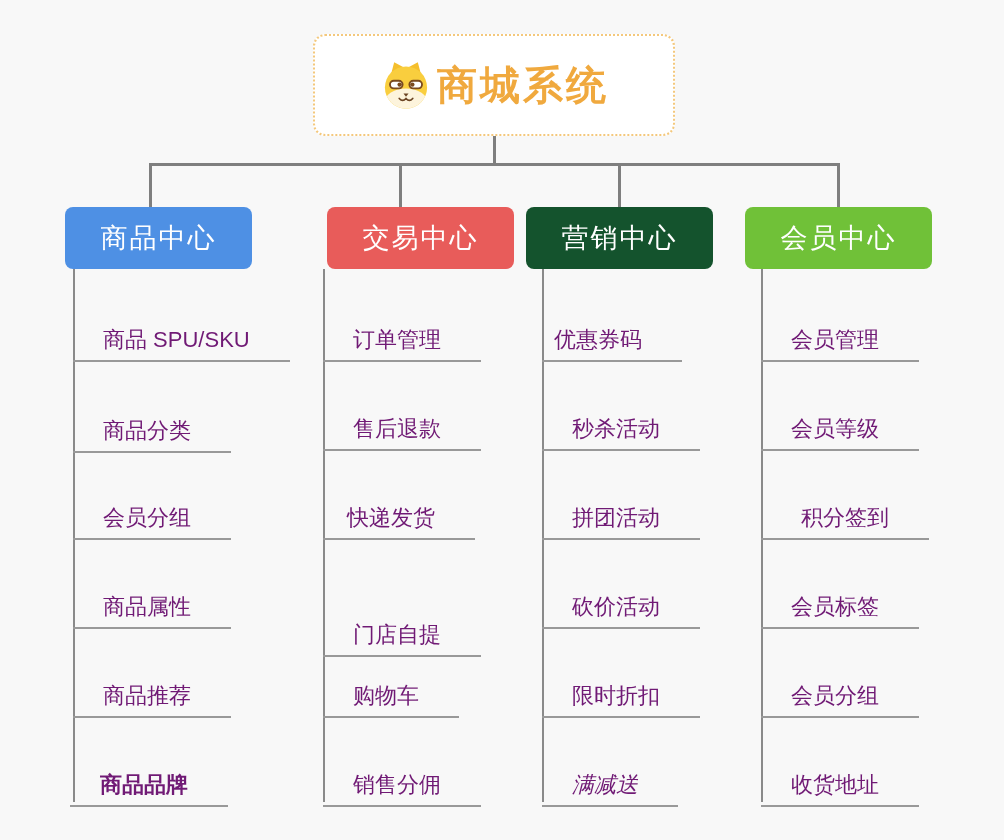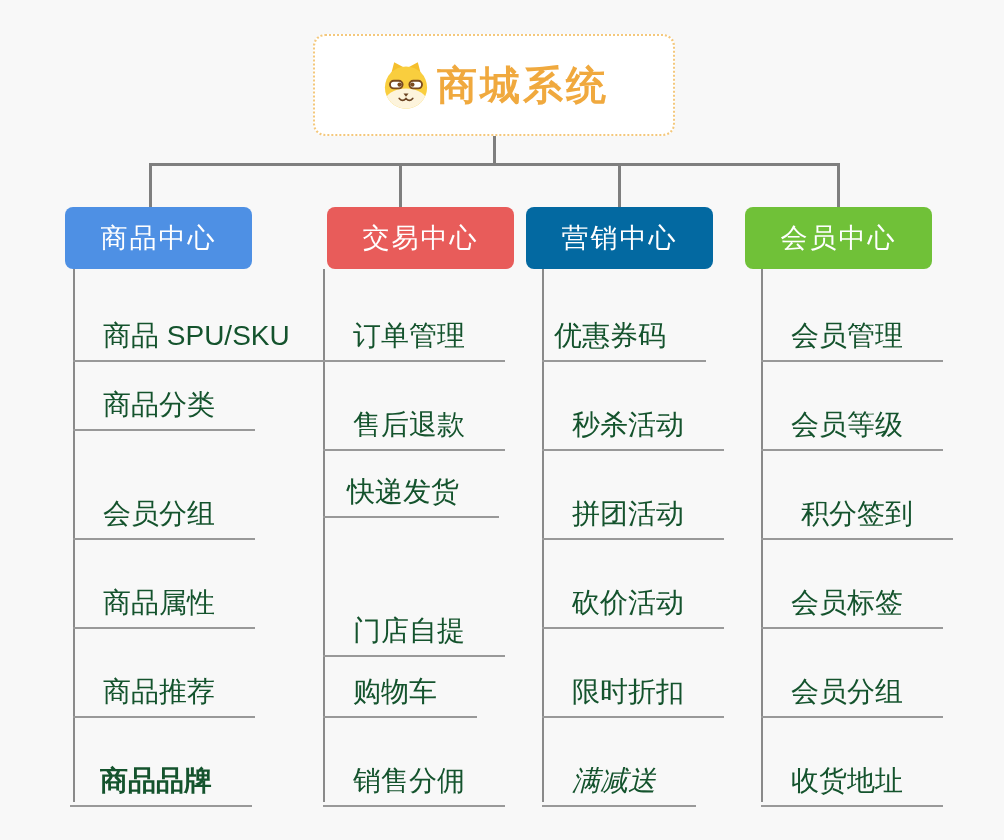--- a/index.html
+++ b/index.html
@@ -37,21 +37,21 @@
 
   
   .trunk{position:absolute;width:2px;background:#8A8A8A;}
 
   
   .leaf{
     position:absolute;height:40px;
     border-bottom:2px solid #999999;
     padding:0 40px 5px 30px;
     display:flex;align-items:flex-end;
-    font-size:28px;color:#14532d;white-space:nowrap;
+    font-size:22px;color:#701a75;white-space:nowrap;
     box-sizing:content-box;
   }
 </style>
 </head>
 <body>
 
 <div class="canvas">
 
   <div class="root-node">
     <span class="root-icon">
@@ -80,21 +80,21 @@
       <div class="conn" style="left: 493px; top: 136px; width: 3px; height: 30px;"></div>
       <div class="conn" style="left: 149px; top: 163px; width: 691px; height: 3px;"></div>
       <div class="conn" style="left: 149px; top: 163px; width: 3px; height: 46px;"></div>
       <div class="branch-box" style="left: 65px; background: rgb(78, 144, 228);">
         <span>商品中心</span>
       </div>
       <div class="trunk" style="left: 73px; top: 269px; height: 533px;"></div>
       <div class="leaf" style="left: 73px; top: 315px;">
         <span>商品 SPU/SKU</span>
       </div>
-      <div class="leaf" style="left: 73px; top: 384px;">
+      <div class="leaf" style="left: 73px; top: 406px;">
         <span>商品分类</span>
       </div>
       <div class="leaf" style="left: 73px; top: 493px;">
         <span>会员分组</span>
       </div>
       <div class="leaf" style="left: 73px; top: 582px;">
         <span>商品属性</span>
       </div>
       <div class="leaf" style="left: 73px; top: 671px;">
         <span>商品推荐</span>
@@ -106,34 +106,34 @@
       <div class="branch-box" style="left: 307px; background: rgb(232, 92, 90); margin-left: 20px;">
         <span>交易中心</span>
       </div>
       <div class="trunk" style="left: 323px; top: 269px; height: 533px;"></div>
       <div class="leaf" style="left: 323px; top: 315px;">
         <span>订单管理</span>
       </div>
       <div class="leaf" style="left: 323px; top: 404px;">
         <span>售后退款</span>
       </div>
-      <div class="leaf" style="left: 323px; top: 471px; padding-left: 24px;">
+      <div class="leaf" style="left: 323px; top: 493px; padding-left: 24px;">
         <span>快递发货</span>
       </div>
       <div class="leaf" style="left: 323px; top: 610px;">
         <span>门店自提</span>
       </div>
       <div class="leaf" style="left: 323px; top: 671px;">
         <span>购物车</span>
       </div>
       <div class="leaf" style="left: 323px; top: 760px;">
         <span>销售分佣</span>
       </div>
       <div class="conn" style="left: 618px; top: 163px; width: 3px; height: 46px;"></div>
-      <div class="branch-box" style="left: 526px; background: #0369a1;">
+      <div class="branch-box" style="left: 526px; background: #14532d;">
         <span>营销中心</span>
       </div>
       <div class="trunk" style="left: 542px; top: 269px; height: 533px;"></div>
       <div class="leaf" style="left: 542px; top: 315px; padding-left: 12px;">
         <span>优惠券码</span>
       </div>
       <div class="leaf" style="left: 542px; top: 404px;">
         <span>秒杀活动</span>
       </div>
       <div class="leaf" style="left: 542px; top: 493px;">

